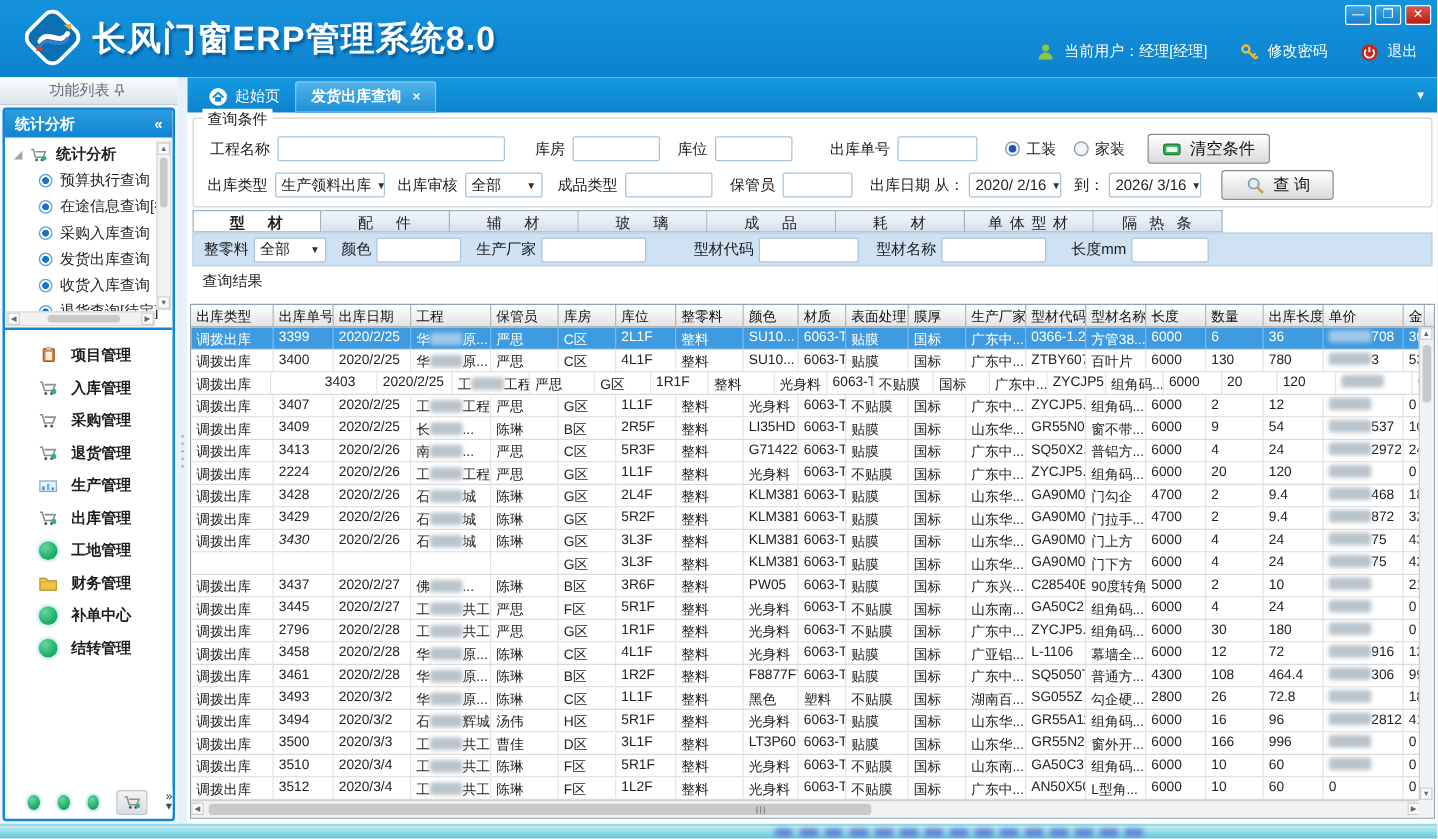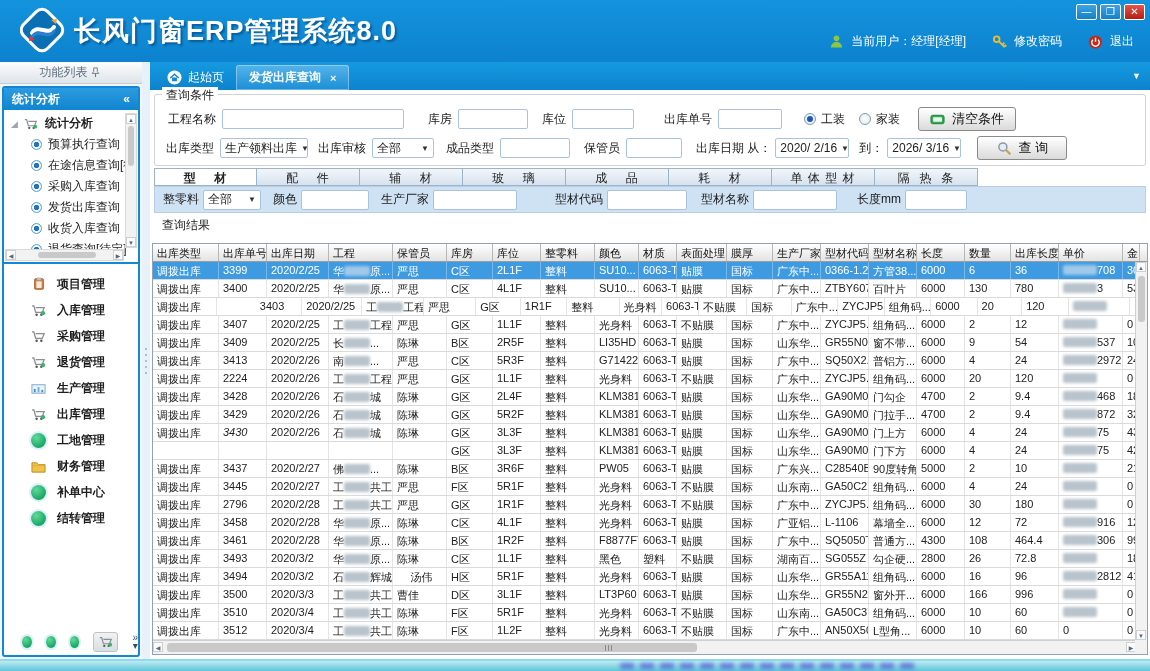--- a/index.html
+++ b/index.html
@@ -833,21 +833,21 @@
             <div class="gc" style="width: 46px;">26</div>
             <div class="gc" style="width: 48px;">72.8</div>
             <div class="gc" style="width: 64px;"><span class="rdt" style="width: 34px;"></span></div>
             <div class="gc" style="width: 17px;">182</div>
           </div>
           <div class="grow">
             <div class="gc" style="width: 66px;">调拨出库</div>
             <div class="gc" style="width: 48px;">3494</div>
             <div class="gc" style="width: 62px;">2020/3/2</div>
             <div class="gc" style="width: 64px;"><span>石</span><span class="rdt"></span><span>辉城</span></div>
-            <div class="gc" style="width: 54px; text-align: center;">汤伟</div>
+            <div class="gc" style="width: 54px;">汤伟</div>
             <div class="gc" style="width: 46px;">H区</div>
             <div class="gc" style="width: 48px;">5R1F</div>
             <div class="gc" style="width: 54px;">整料</div>
             <div class="gc" style="width: 44px;">光身料</div>
             <div class="gc" style="width: 38px;">6063-T5</div>
             <div class="gc" style="width: 50px;">贴膜</div>
             <div class="gc" style="width: 46px;">国标</div>
             <div class="gc" style="width: 48px;">山东华...</div>
             <div class="gc" style="width: 48px;">GR55A11</div>
             <div class="gc" style="width: 48px;">组角码...</div>

